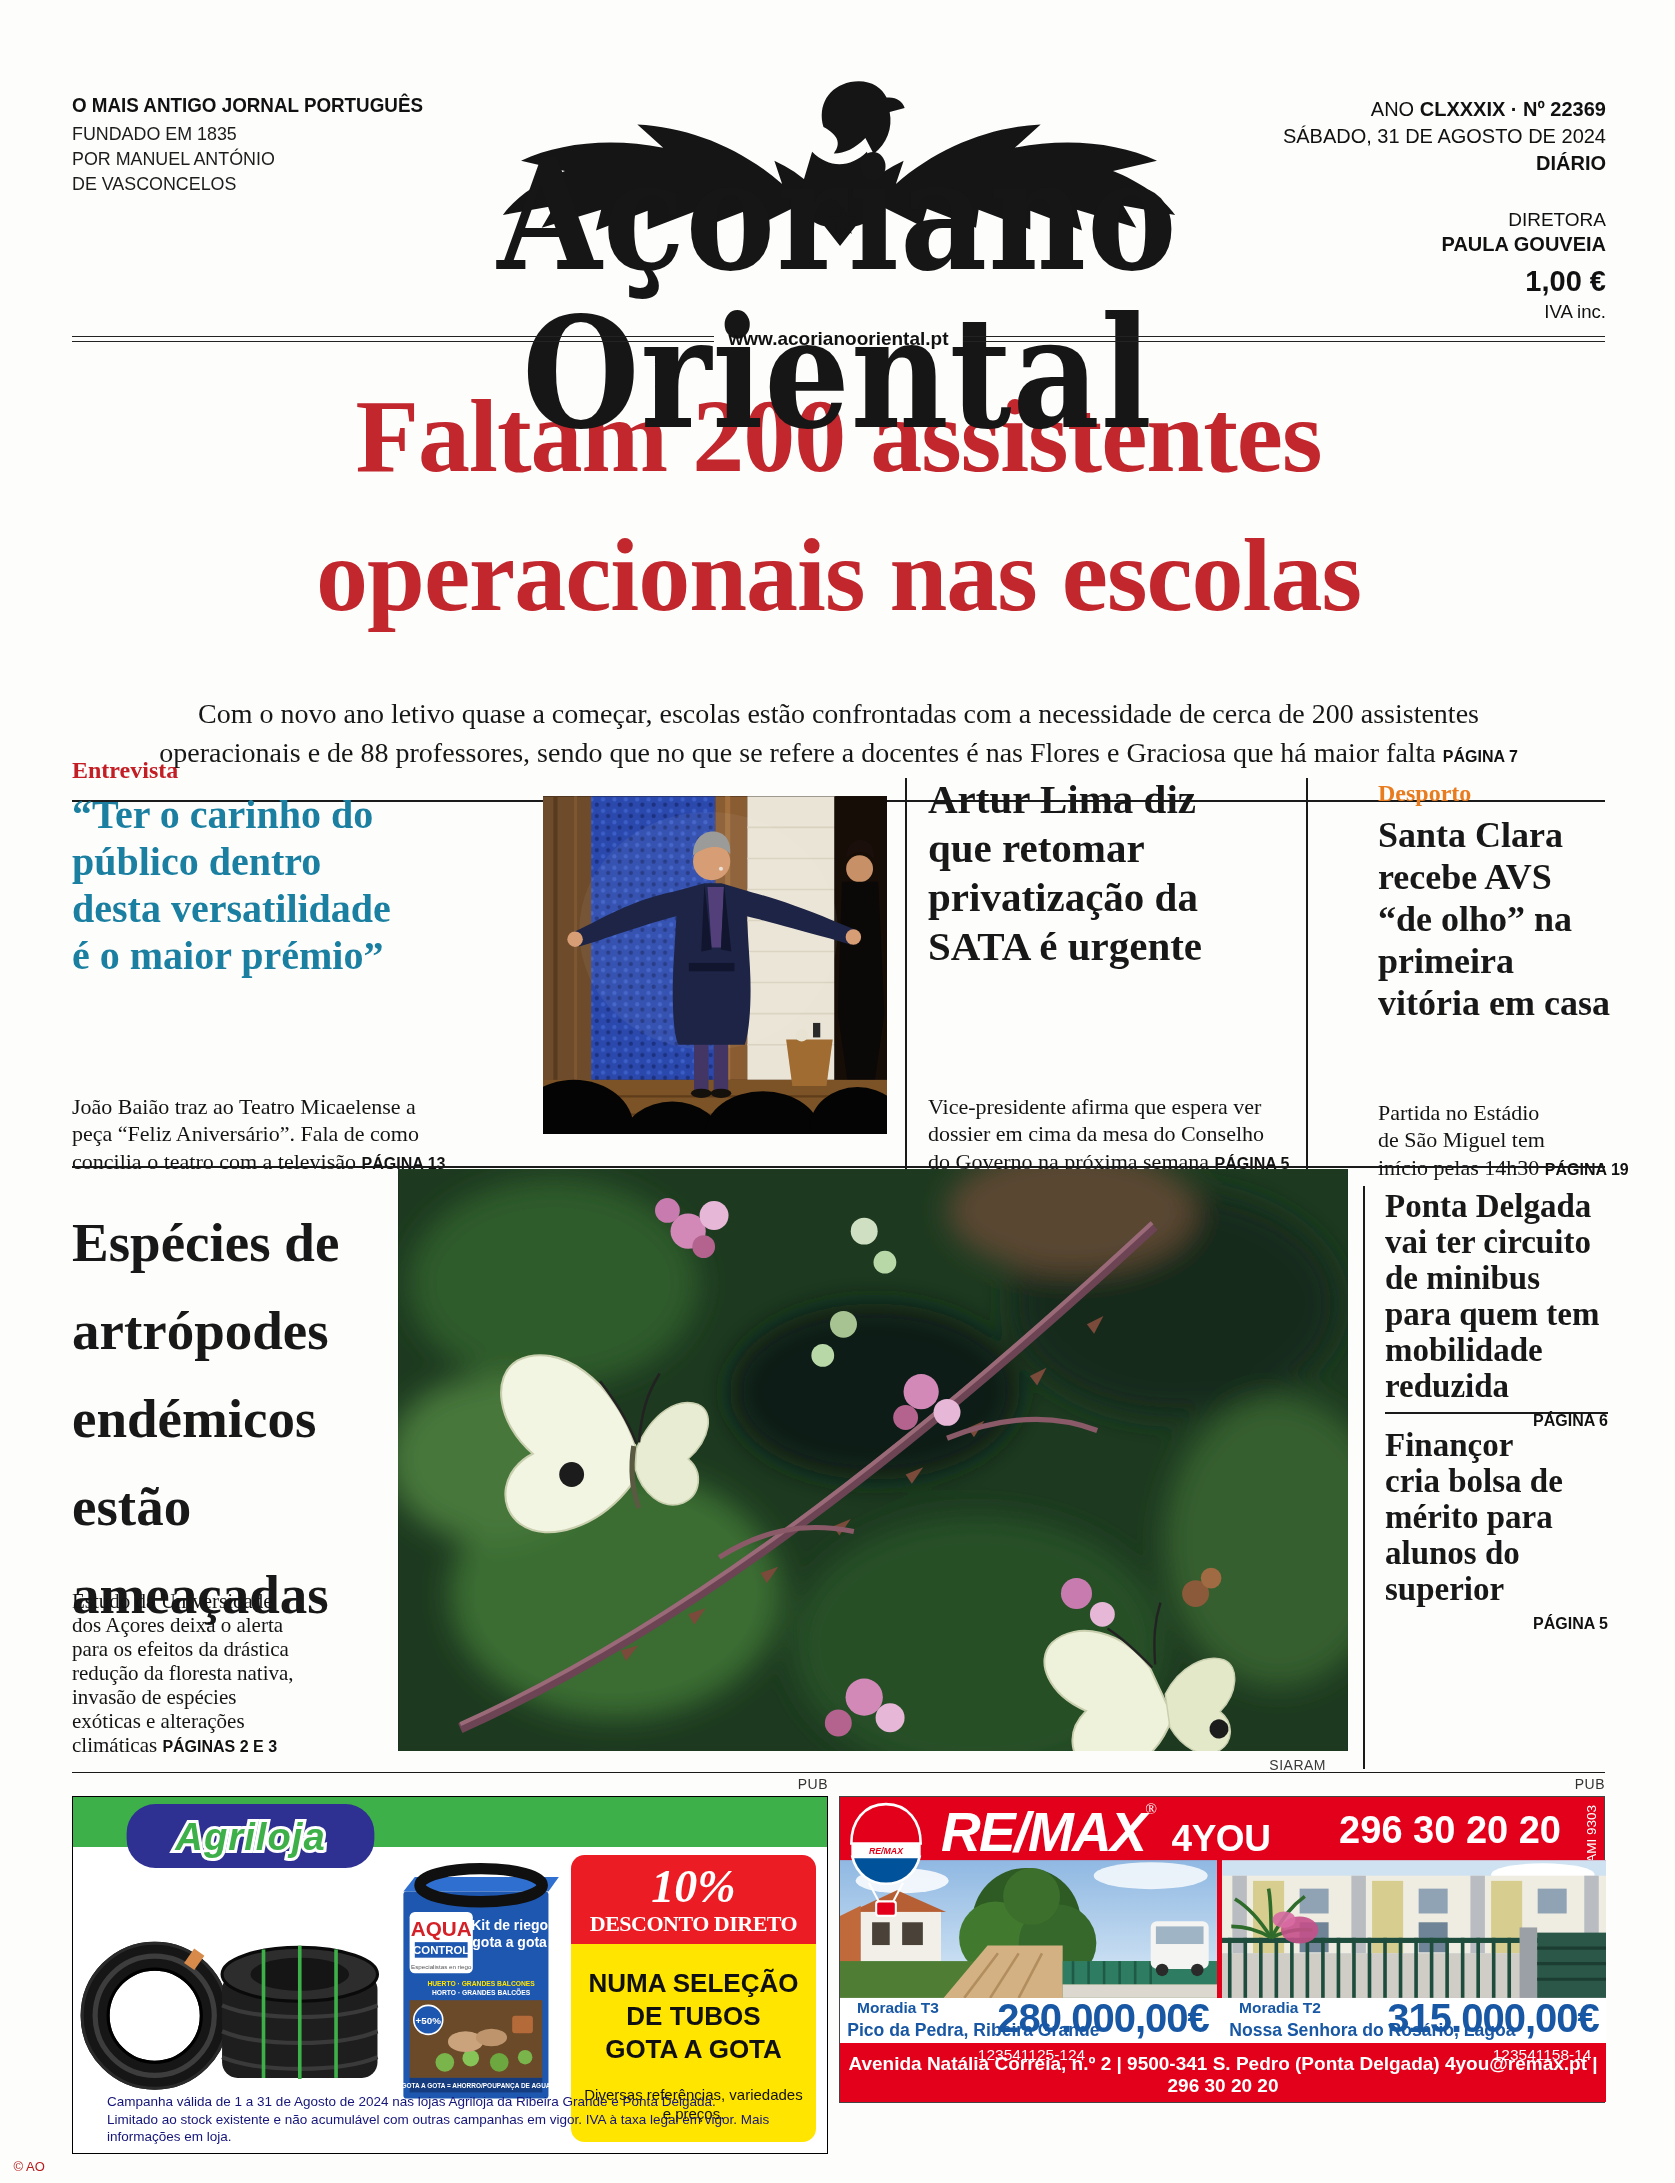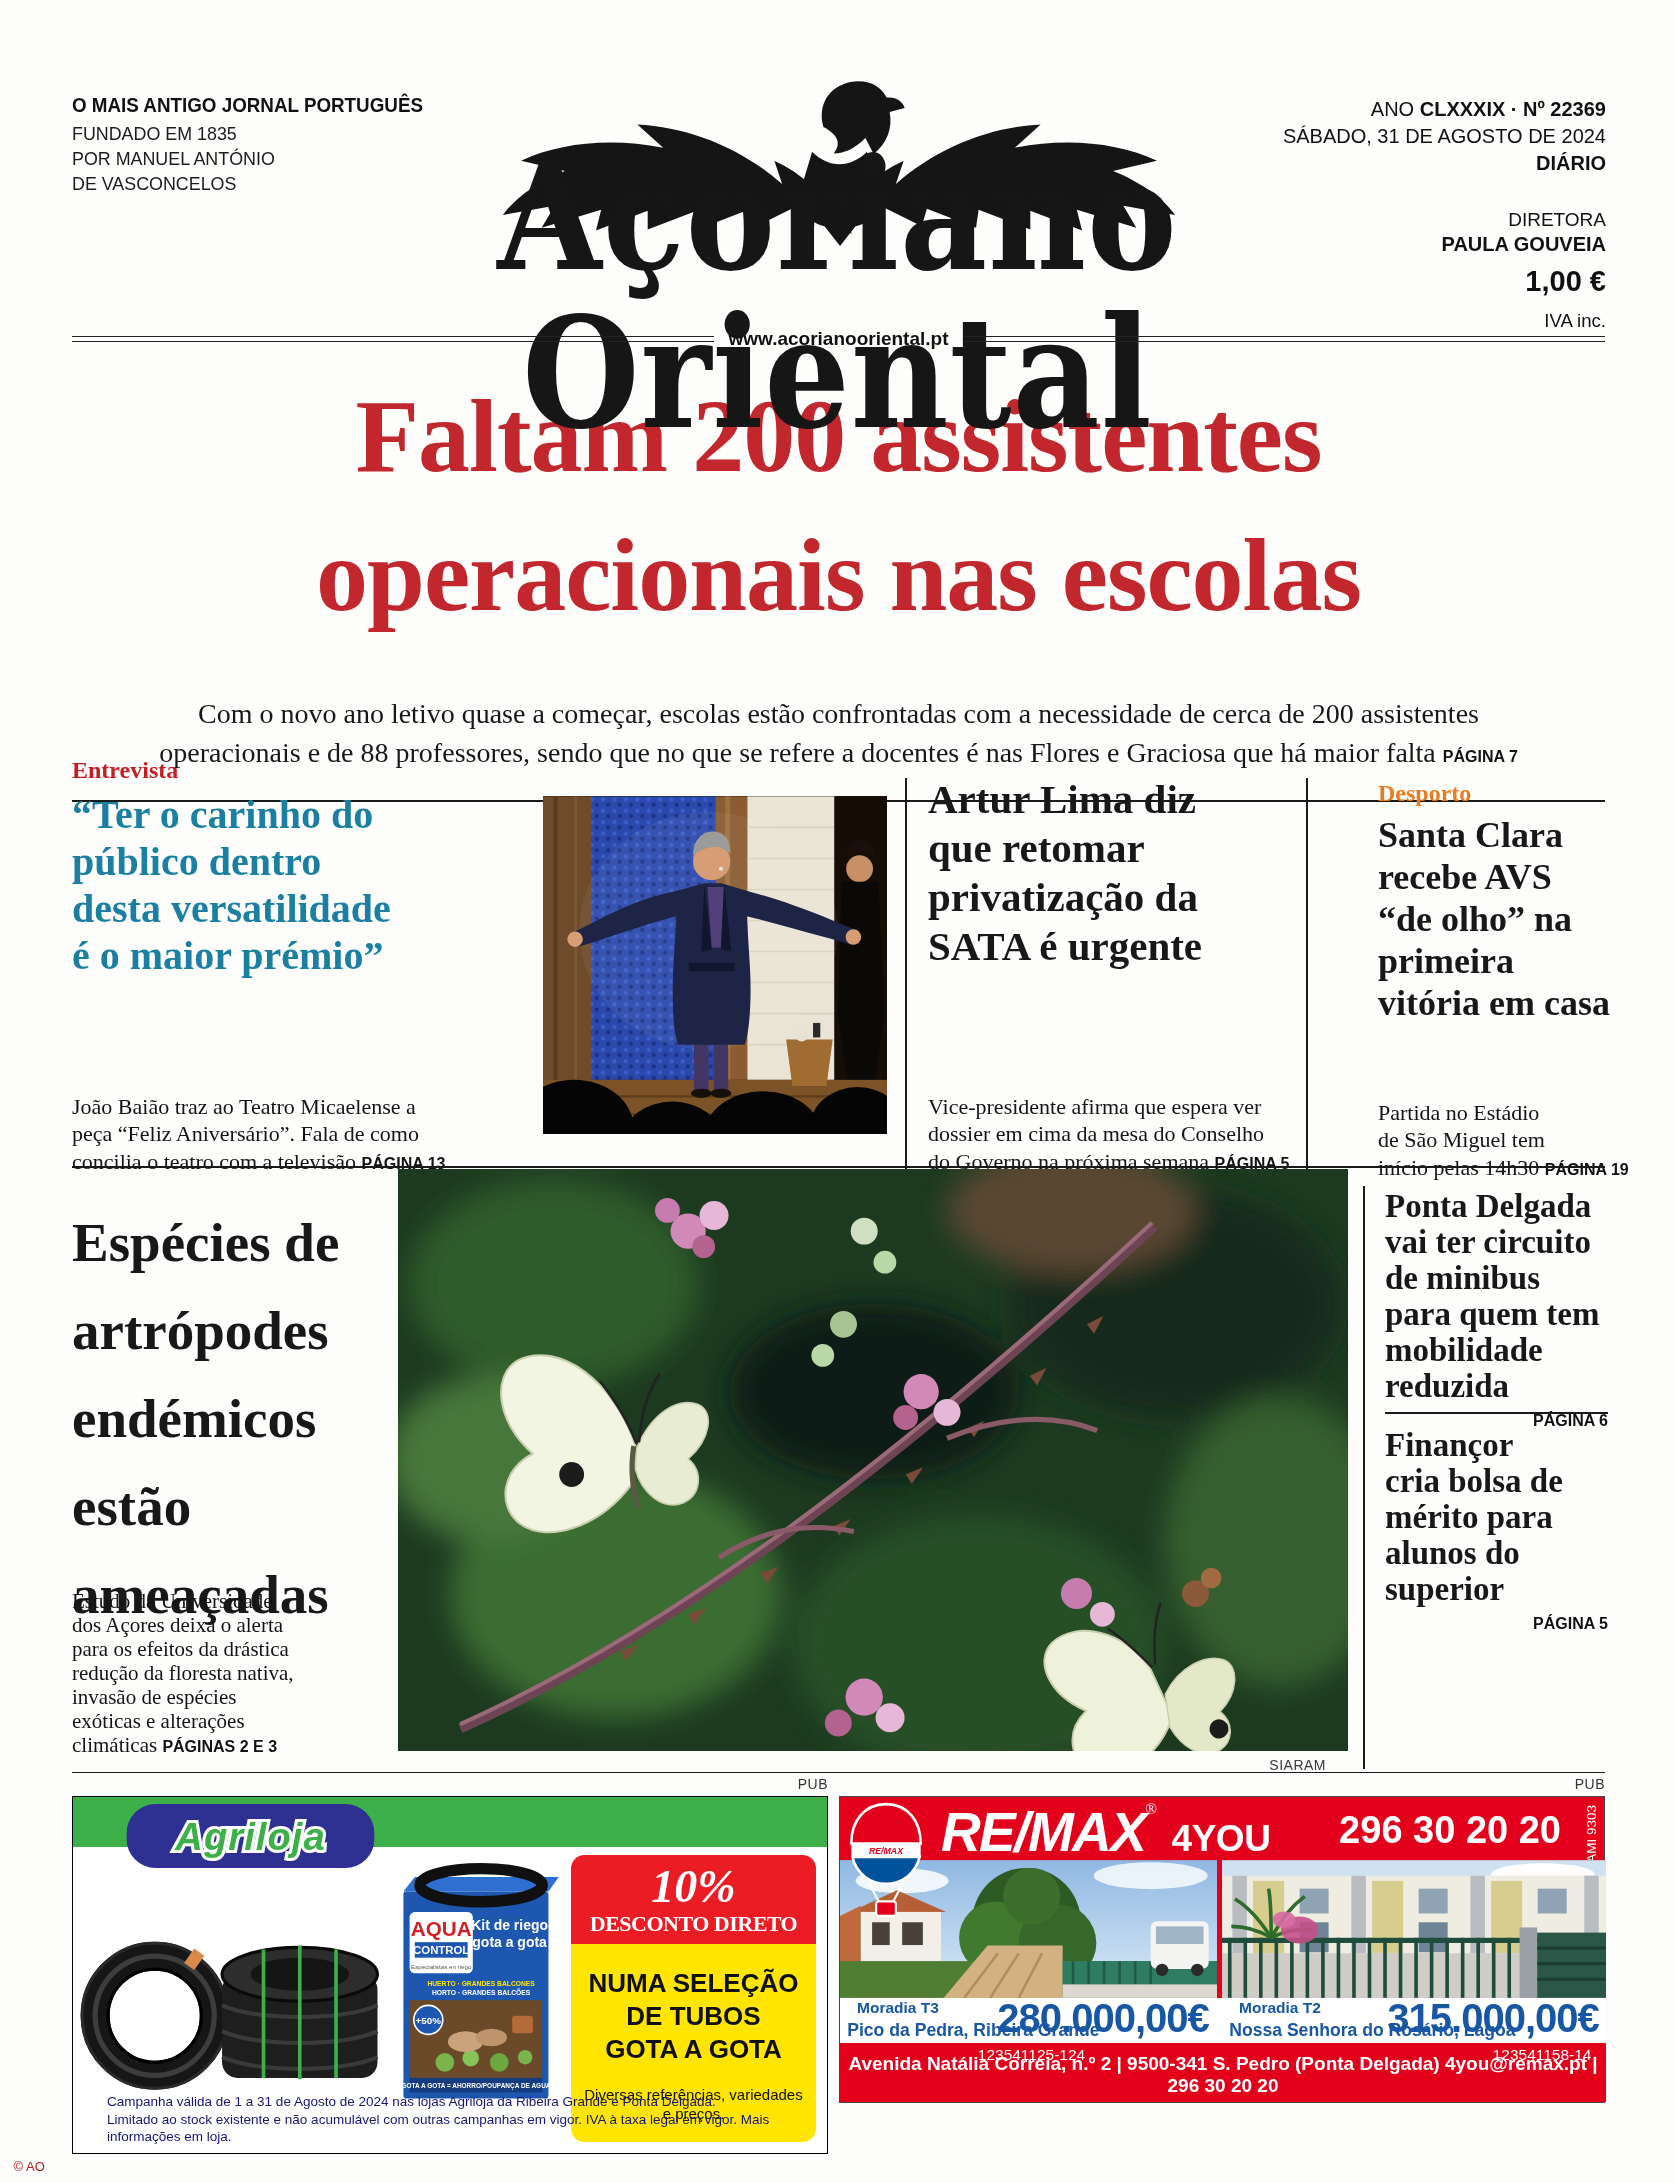--- a/index.html
+++ b/index.html
@@ -11,21 +11,21 @@
   
   .mast-tagline{left:72px;top:94px;font-family:"Liberation Sans",sans-serif;transform:scaleX(.94);transform-origin:left top;}
   .mast-tagline .t1{font-size:20px;font-weight:bold;letter-spacing:0;}
   .mast-tagline .t2{font-size:19px;line-height:25px;margin-top:4.1px;color:#1c1c1c;}
   .mast-edition{right:70px;top:96px;text-align:right;font-family:"Liberation Sans",sans-serif;font-size:20px;line-height:27px;}
   .mast-edition b{font-weight:bold;}
   .mast-director{right:70px;top:208px;text-align:right;font-family:"Liberation Sans",sans-serif;font-size:19px;line-height:24px;}
   .mast-director .dn{font-weight:bold;font-size:20px;}
   .mast-price{right:70px;top:265px;text-align:right;font-family:"Liberation Sans",sans-serif;}
   .mast-price .pp{font-size:29px;font-weight:bold;}
-  .mast-price .pv{font-size:18.6px;margin-top:12px;}
+  .mast-price .pv{font-size:18.6px;margin-top:3px;}
   .eagle{left:492px;top:65px;width:694px;height:182px;z-index:1;}
   .mast-title{left:71px;top:136px;width:1533px;text-align:center;font-family:"DejaVu Serif","Liberation Serif",serif;
               font-size:153px;line-height:158px;font-weight:bold;letter-spacing:1px;color:#161616;
               transform:scaleX(.88);transform-origin:center top;z-index:2;}
   .star-icon{left:828px;top:206px;z-index:3;}
 
   .web-rule{left:72px;top:328px;width:1533px;display:flex;align-items:center;gap:14.5px;z-index:2;}
   .web-rule .rl{flex:1;height:3.6px;border-top:1.6px solid #222;border-bottom:1px solid #222;}
   .web-rule .wt{font-family:"Liberation Sans",sans-serif;font-weight:bold;font-size:19px;}
 

